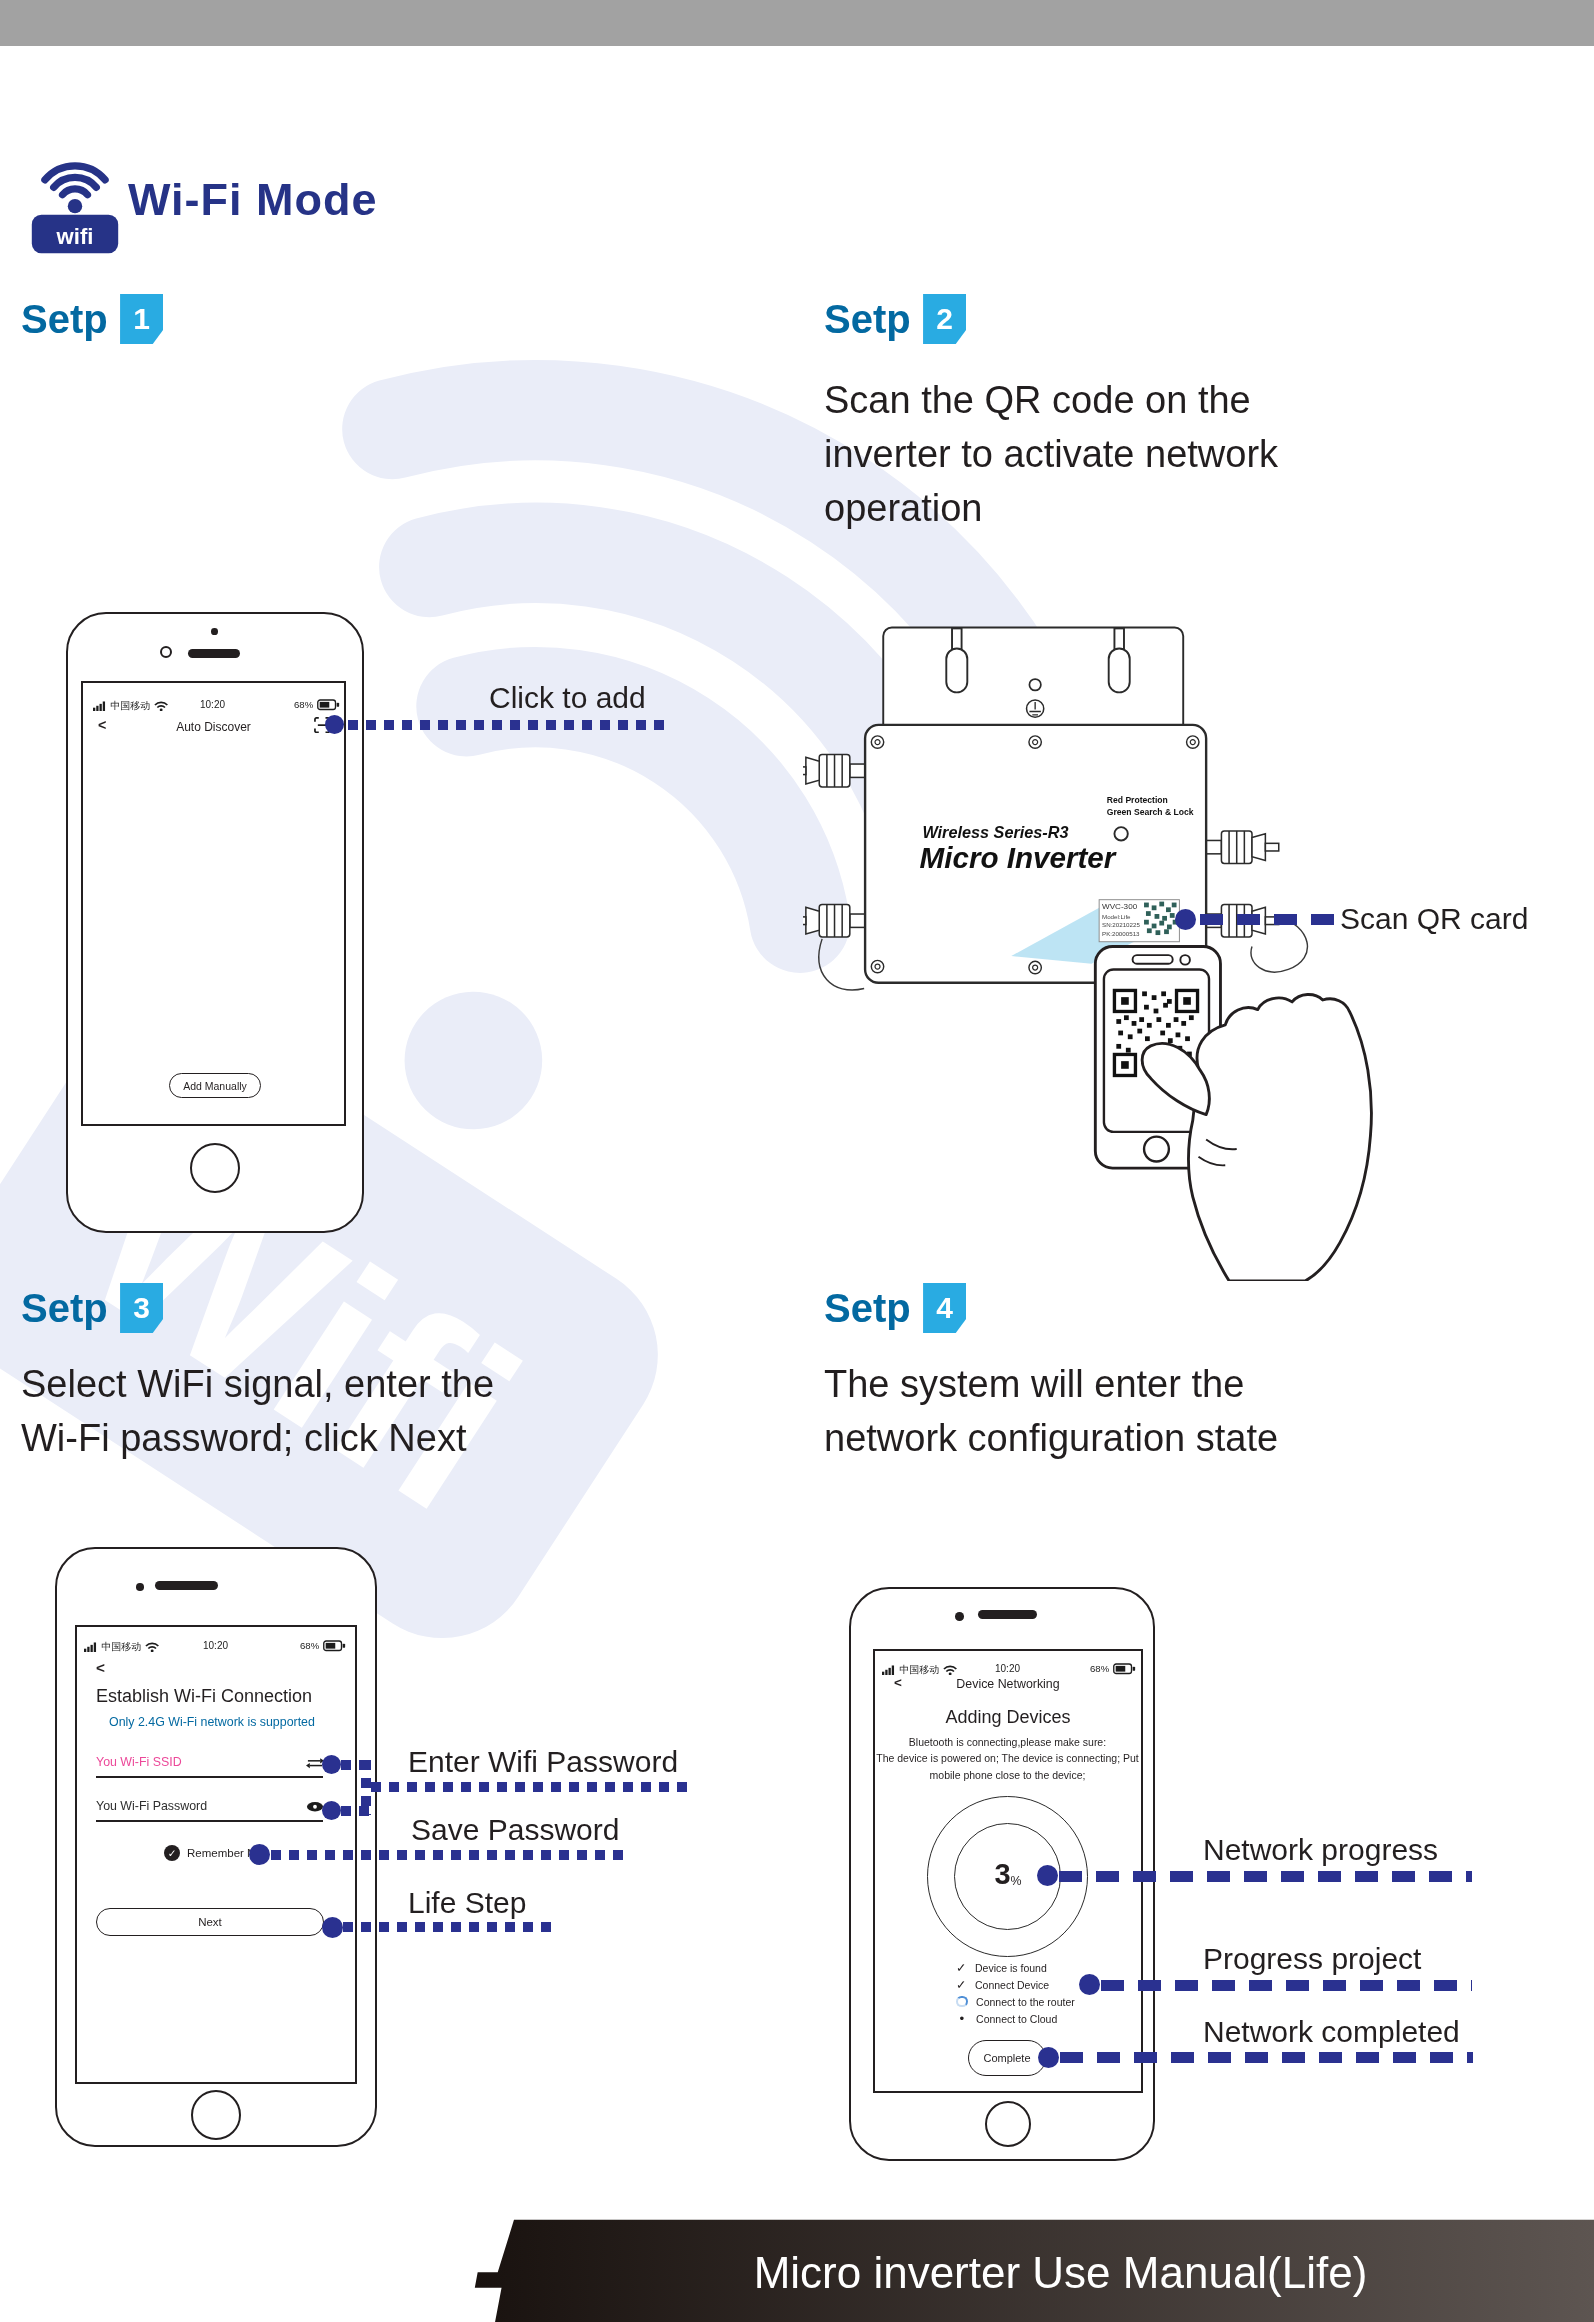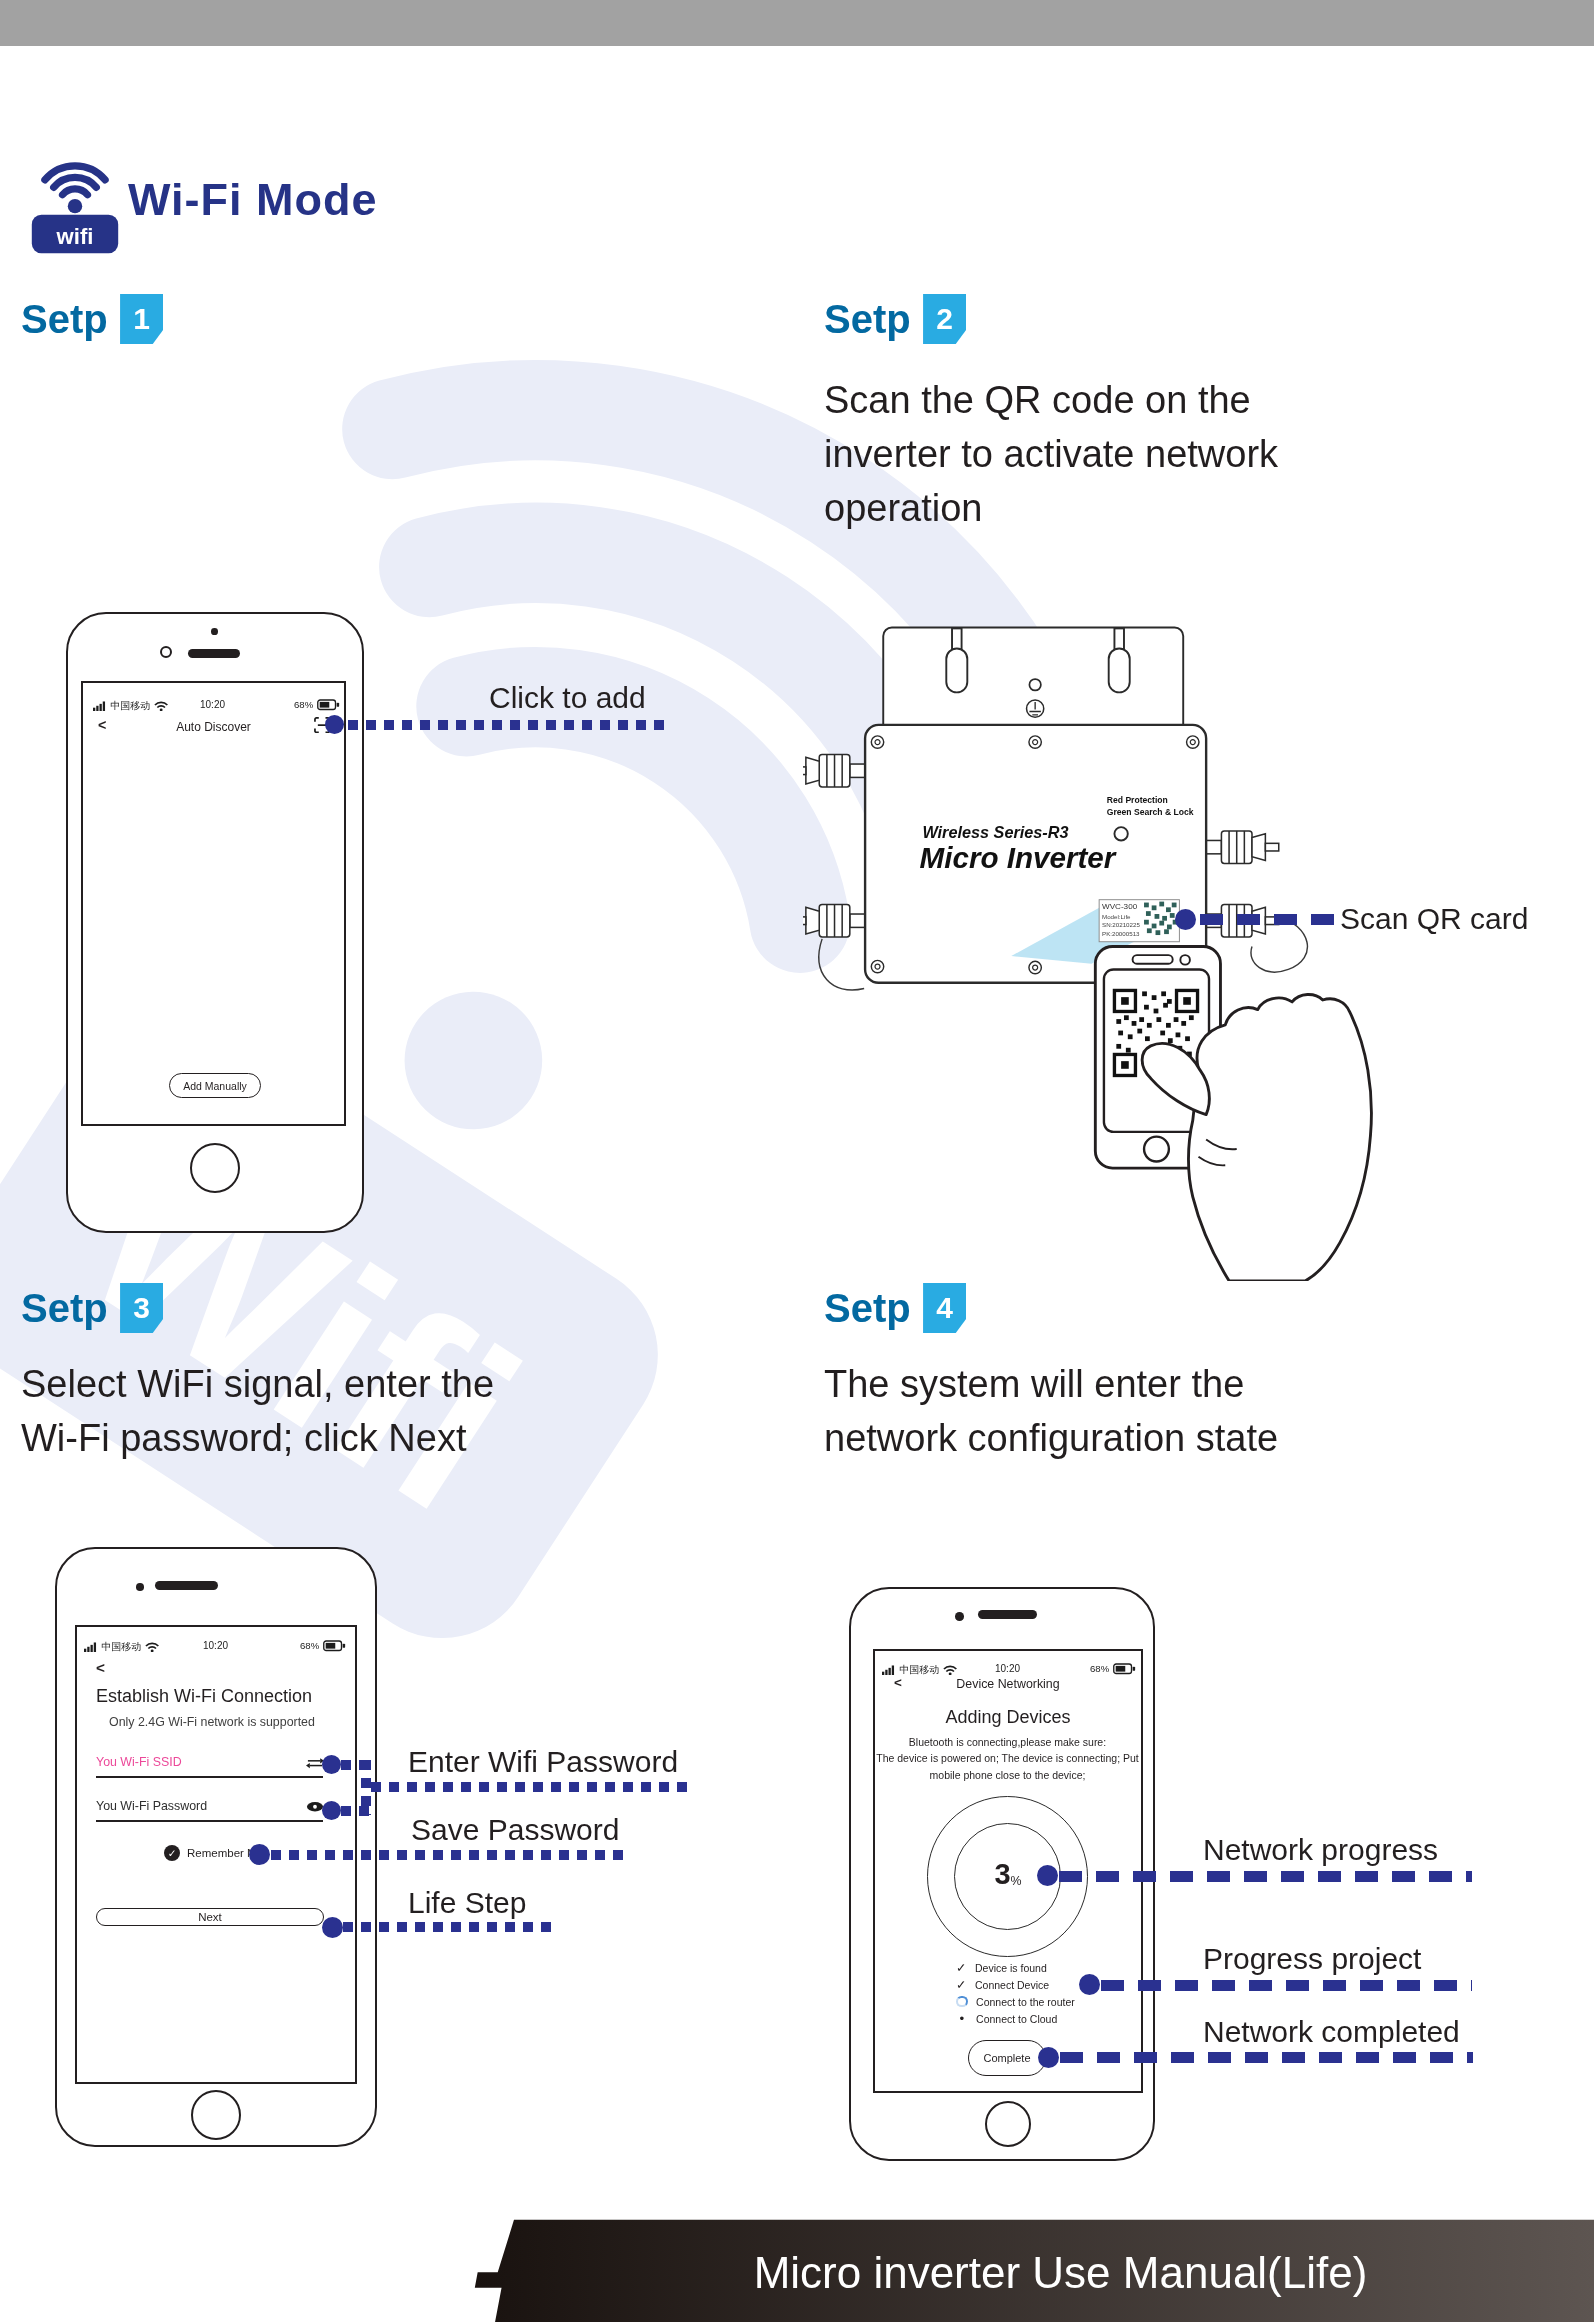--- a/index.html
+++ b/index.html
@@ -295,21 +295,21 @@
   <div class="sb" style="left:300px;top:1640px">
     <span style="font-size:9.6px">68%</span>
     <svg width="23" height="11.5" viewBox="0 0 24 12">
         <rect x="0.8" y="1" width="18.5" height="10" rx="2.5" fill="none" stroke="#1c1c1c" stroke-width="1.4"></rect>
         <rect x="2.8" y="3" width="10" height="6" fill="#1c1c1c"></rect>
         <rect x="20.5" y="3.8" width="2.6" height="4.4" rx="1" fill="#1c1c1c"></rect>
       </svg>
   </div>
   <div class="abs" style="left:96px;top:1659px;font-size:15.3px;font-weight:bold">&lt;</div>
   <div class="abs" style="left:96px;top:1686px;font-size:18px;color:#231f20">Establish Wi-Fi Connection</div>
-  <div class="abs" style="left:109px;top:1715px;font-size:12.4px;color:#404040">Only 2.4G Wi-Fi network is supported</div>
+  <div class="abs" style="left:109px;top:1715px;font-size:12.4px;color:#0369a1">Only 2.4G Wi-Fi network is supported</div>
 
   <div class="abs" style="left:96px;top:1755px;font-size:12.4px;color:#ec4899">You Wi-Fi SSID</div>
   <svg class="abs" style="left:306px;top:1757px" width="18" height="12.4" viewBox="0 0 19 13">
     <line x1="2" y1="4" x2="15" y2="4" stroke="#1c1c1c" stroke-width="1.6"></line>
       <polygon points="15,1.2 19,4 15,6.8" fill="#1c1c1c"></polygon>
     <line x1="4" y1="9" x2="17" y2="9" stroke="#1c1c1c" stroke-width="1.6"></line>
       <polygon points="4,6.2 0,9 4,11.8" fill="#1c1c1c"></polygon>
   </svg>
   <div class="abs" style="left:96px;top:1776px;width:227px;height:1.9px;background:#231f20"></div>
 
@@ -317,21 +317,21 @@
   <svg class="abs" style="left:306px;top:1801px" width="18" height="11.5" viewBox="0 0 19 12">
     <ellipse cx="9.5" cy="6" rx="8.5" ry="5" fill="#1c1c1c"></ellipse>
       <circle cx="9.5" cy="6" r="2" fill="#fff"></circle>
   </svg>
   <div class="abs" style="left:96px;top:1820px;width:227px;height:1.9px;background:#231f20"></div>
 
   <div class="abs row" style="left:164px;top:1845px;gap:6.7px">
     <span class="ckc">✓</span>
     <span style="font-size:11.5px">Remember Me</span>
   </div>
-  <div class="pill" style="left:96px;top:1908px;width:228px;height:18px;font-size:11.5px">Next</div>
+  <div class="pill" style="left:96px;top:1908px;width:228px;height:28px;font-size:11.5px">Next</div>
   <div class="home" style="left:191px;top:2090px;width:50px;height:50px"></div>
 
   <div class="ndot" style="left:322px;top:1755px;width:19px;height:19px"></div>
   <div class="ndot" style="left:322px;top:1801px;width:19px;height:19px"></div>
   <div class="ndot" style="left:249px;top:1844px;width:21px;height:21px"></div>
   <div class="ndot" style="left:322px;top:1917px;width:21px;height:21px"></div>
   <div class="dash-s" style="left:341px;top:1760px;width:29px"></div>
   <div class="dash-s" style="left:341px;top:1806px;width:29px"></div>
   <div class="dash-v" style="left:361px;top:1760px;height:55px"></div>
   <div class="dash-s" style="left:371px;top:1782px;width:320px"></div>

